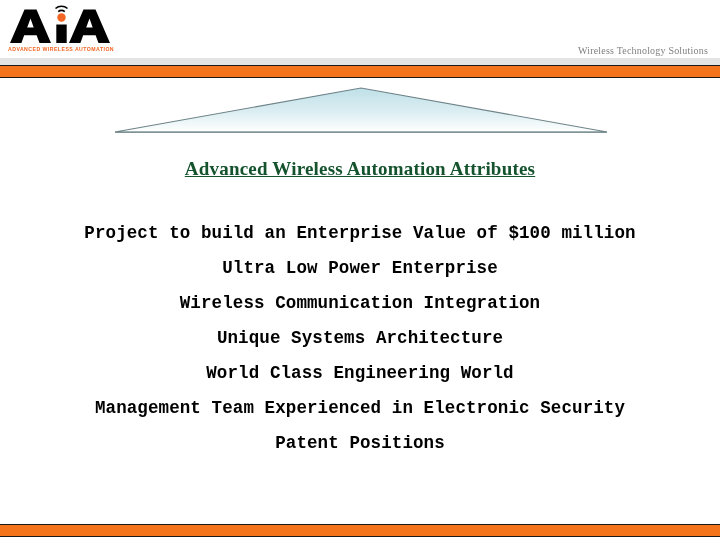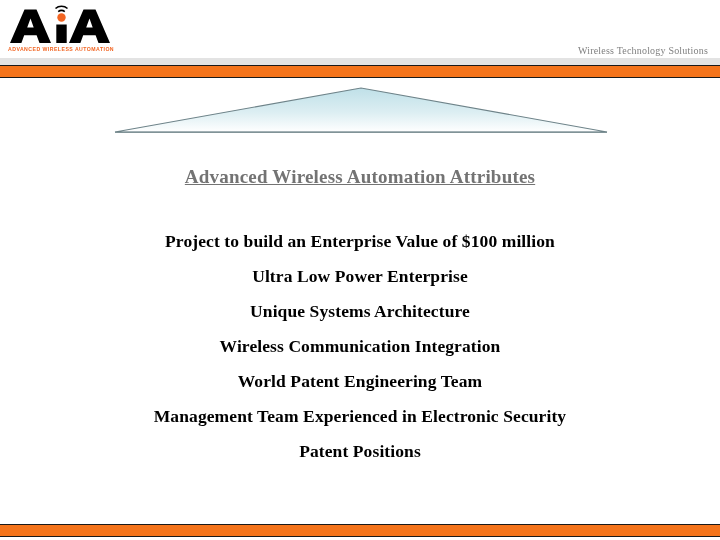--- a/index.html
+++ b/index.html
@@ -108,35 +108,35 @@
     position: absolute;
     left: 0;
     top: 150px;
     width: 720px;
     text-align: center;
   }
   .slide-title {
     font-family: "Liberation Serif", serif;
     font-size: 19px;
     font-weight: bold;
-    color: #737373;
+    color: #14532d;
     text-decoration: underline;
-    margin: 12px;
+    margin: 4px;
     padding: 0;
     line-height: 30px;
     letter-spacing: 0.2px;
   }
   .bullet-list {
     list-style: none;
     margin: 0;
     padding: 0;
     margin-top: 32px;
   }
   .bullet-item {
-    font-family: Liberation Serif, serif;
+    font-family: Liberation Mono, monospace;
     font-size: 17.5px;
     font-weight: bold;
     color: #000000;
     line-height: 35px;
     white-space: nowrap;
     letter-spacing: 0.1px;
   }
 </style>
 </head>
 <body>
@@ -182,21 +182,21 @@
   </svg>
 </div>
 
 <div class="content">
 
   <div class="slide-title">Advanced Wireless Automation Attributes</div>
 
   <ul class="bullet-list">
     <li class="bullet-item">Project to build an Enterprise Value of $100 million</li>
     <li class="bullet-item">Ultra Low Power Enterprise</li>
+    <li class="bullet-item">Wireless Communication Integration</li>
     <li class="bullet-item">Unique Systems Architecture</li>
-    <li class="bullet-item">Wireless Communication Integration</li>
-    <li class="bullet-item">World Patent Engineering Team</li>
+    <li class="bullet-item">World Class Engineering World</li>
     <li class="bullet-item">Management Team Experienced in Electronic Security</li>
     <li class="bullet-item">Patent Positions</li>
   </ul>
 </div>
 
 <div class="bar-bottom"></div>
 
 </body></html>

